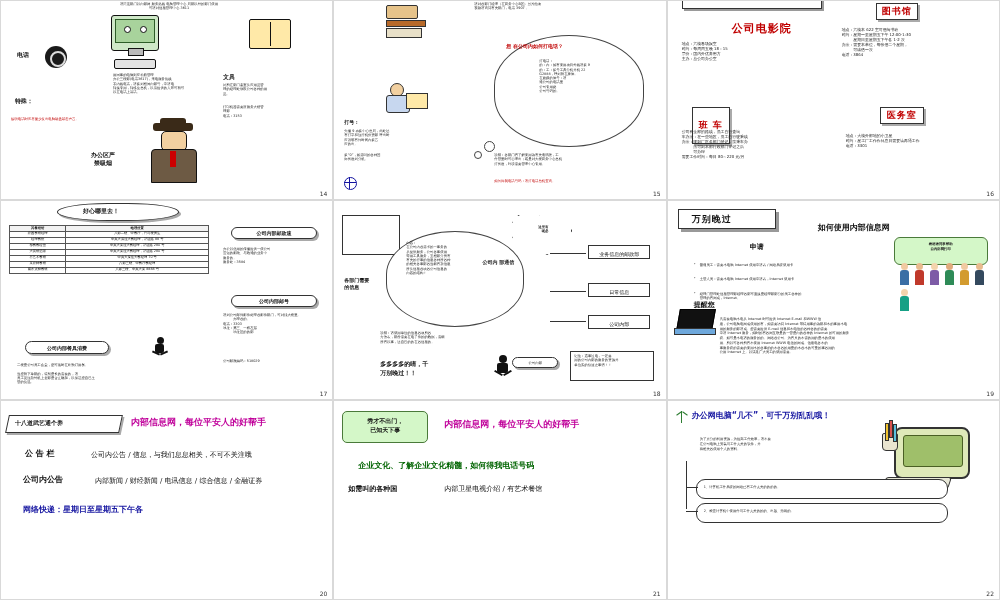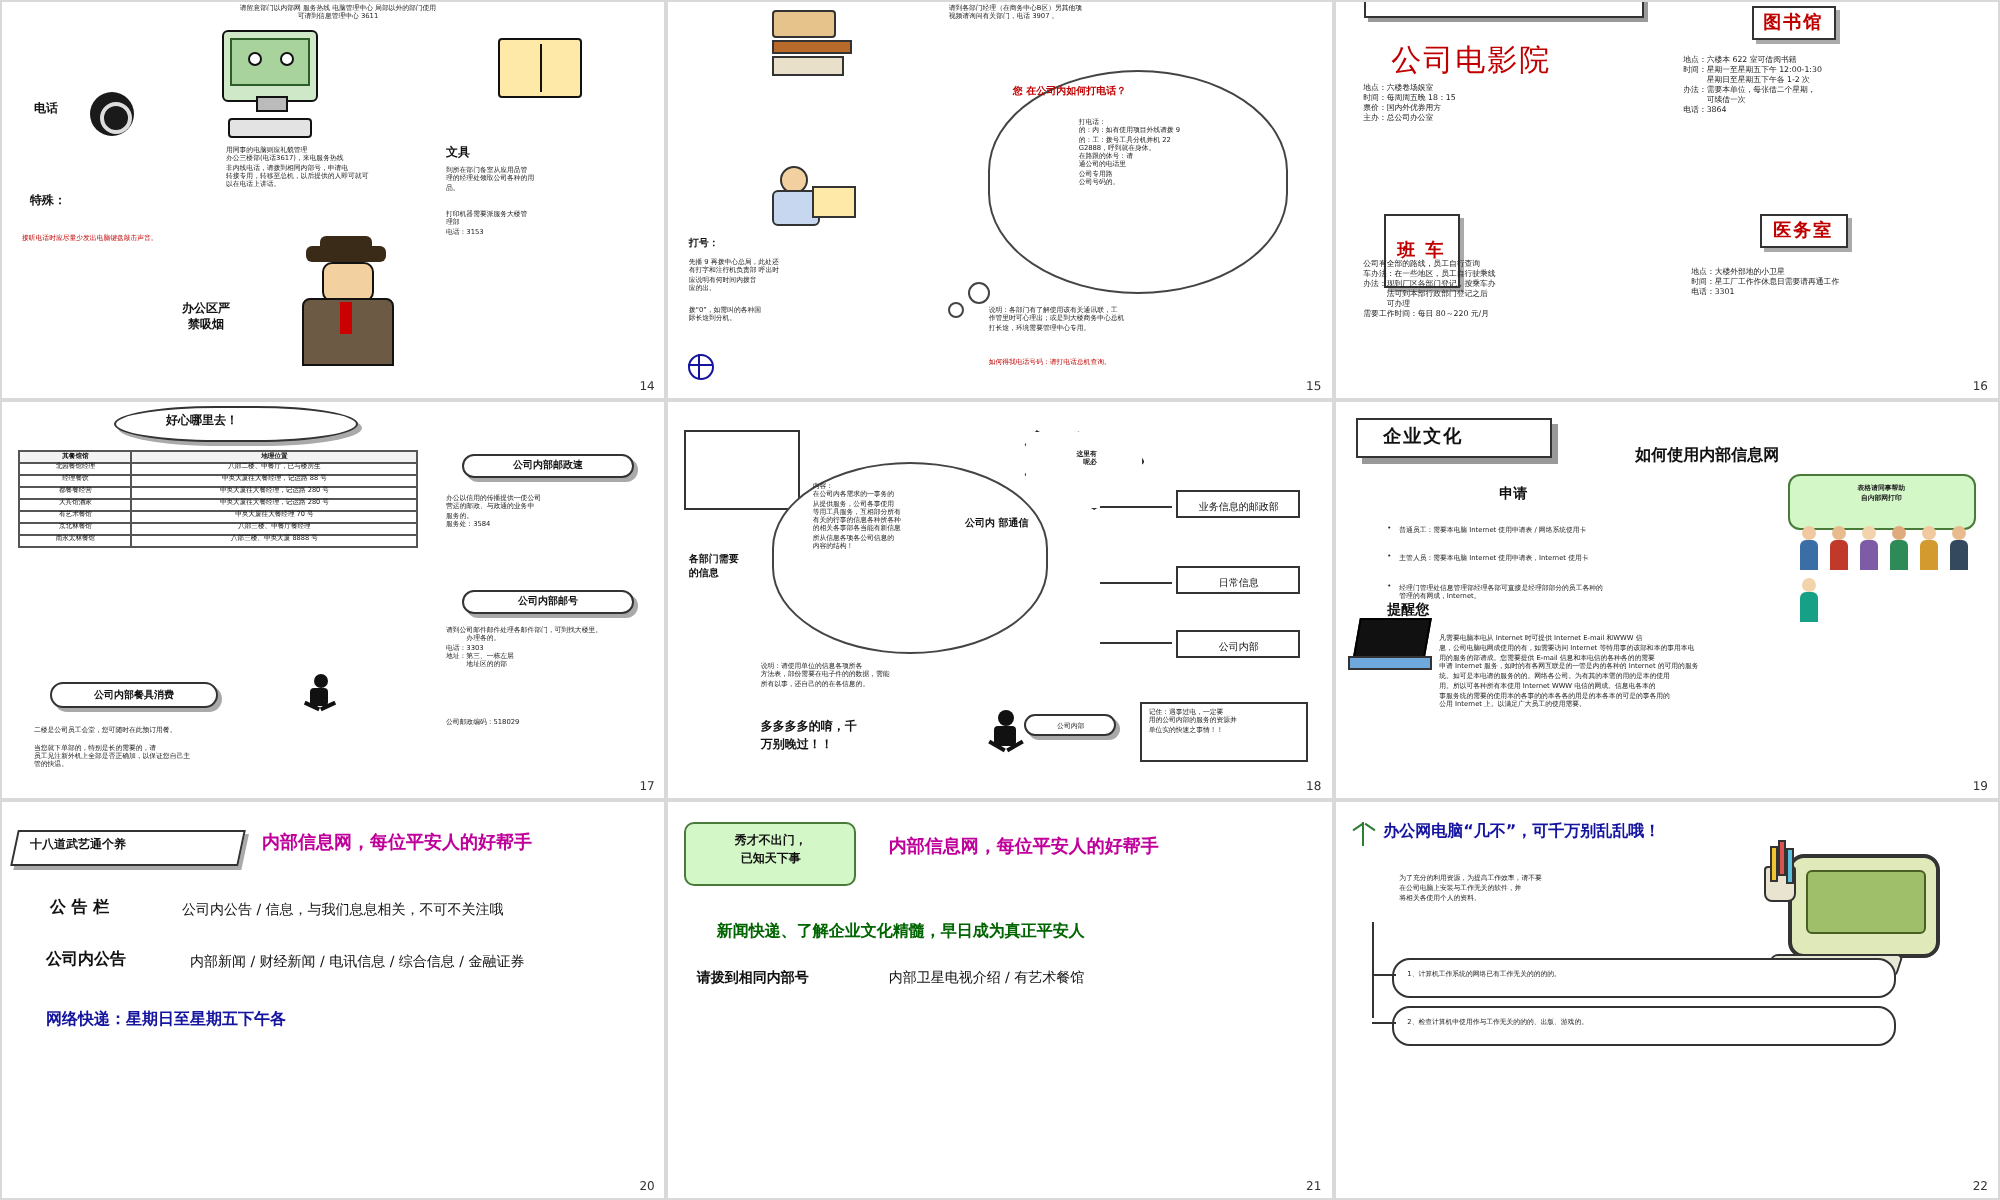--- a/index.html
+++ b/index.html
@@ -92,21 +92,21 @@
     content:"";position:absolute;left:50%;top:2px;bottom:2px;width:1px;background:#111;
   }
   .gangster{
     width:60px;height:62px;position:relative;
   }
   .hat{position:absolute;left:10px;top:0;width:40px;height:8px;background:#3a2a18;border-radius:3px;}
   .hat2{position:absolute;left:17px;top:-5px;width:26px;height:8px;background:#3a2a18;border-radius:3px 3px 0 0;}
   .head{position:absolute;left:18px;top:8px;width:24px;height:18px;background:#f2d0a0;border:1px solid #111;border-radius:5px;}
   .body-suit{position:absolute;left:8px;top:26px;width:44px;height:32px;background:#6d5a44;border:1px solid #111;border-radius:4px 4px 0 0;}
   .tie{position:absolute;left:27px;top:28px;width:6px;height:16px;background:#c00;}
-  .bigtitle{font-size:15px;font-weight:normal;letter-spacing:1px;}
+  .bigtitle{font-size:11px;font-weight:bold;letter-spacing:1px;margin-left:36px;}
   .midtitle{font-size:9px;font-weight:bold;letter-spacing:1px;}
 
   
   .person{width:9px;height:22px;position:relative;display:inline-block;margin-right:1px;}
   .person .ph{position:absolute;left:1px;top:0;width:7px;height:7px;border-radius:50%;}
   .person .pb{position:absolute;left:0;top:7px;width:9px;height:15px;border-radius:3px 3px 0 0;}
   .laptop{
     width:40px;height:26px;position:relative;
   }
   .laptop .lid{position:absolute;left:4px;top:0;width:34px;height:20px;background:#111;border:1px solid #000;transform:skewX(-10deg);}
@@ -397,21 +397,21 @@
 
     <div class="abs framebox tiny" style="left:236px;top:150px;width:84px;height:30px;white-space:pre-line;line-height:1.3;">记住：遇事过电，一定要
 用的公司内部的服务的资源并
 单位实的快速之事情！！</div>
 
     <div class="pgnum">18</div>
   </div>
 
   <div class="slide">
     <div class="abs" style="left:10px;top:8px;width:96px;height:18px;border:1.5px solid #333;box-shadow:3px 3px 0 #999;background:#fff;"></div>
-    <div class="abs t6 bold" style="left:24px;top:13px;letter-spacing:1px;font-size:9px;">企业文化</div>
+    <div class="abs t6 bold" style="left:24px;top:13px;letter-spacing:1px;font-size:9px;">万别晚过</div>
 
     <div class="abs t6 bold" style="left:150px;top:22px;font-size:8px;">如何使用内部信息网</div>
 
     <div class="abs t6 bold" style="left:62px;top:42px;font-size:7px;margin-left:20px;">申请</div>
 
     <div class="abs tiny bullet" style="left:20px;top:58px;width:190px;">普通员工：需要本电脑 Internet 使用申请表 / 网络系统使用卡</div>
     <div class="abs tiny bullet" style="left:20px;top:68px;width:190px;">主管人员：需要本电脑 Internet 使用申请表，Internet 使用卡</div>
     <div class="abs tiny bullet" style="left:20px;top:78px;width:190px;white-space:pre-line;">经理门管理处信息管理部经理各部可直接是经理部部分的员工各种的
 管理的有网成，Internet。</div>
 
@@ -467,23 +467,23 @@
     <div class="pgnum">20</div>
   </div>
 
   <div class="slide">
     <div class="abs" style="left:8px;top:10px;width:84px;height:30px;background:#d4f7c8;border:1px solid #4a7a3a;border-radius:5px;"></div>
     <div class="abs t6 bold" style="left:14px;top:15px;width:74px;white-space:pre-line;text-align:center;line-height:1.5;">秀才不出门，
 已知天下事</div>
 
     <div class="abs t6 bold magenta" style="left:110px;top:18px;font-size:9px;">内部信息网，每位平安人的好帮手</div>
 
-    <div class="abs t6 bold green" style="left:24px;top:60px;font-size:8px;">新闻快递、了解企业文化精髓，早日成为真正平安人</div>
-
-    <div class="abs t6 bold" style="left:14px;top:84px;font-size:7px;">请拨到相同内部号</div>
+    <div class="abs t6 bold green" style="left:24px;top:60px;font-size:8px;">企业文化、了解企业文化精髓，如何得我电话号码</div>
+
+    <div class="abs t6 bold" style="left:14px;top:84px;font-size:7px;">如需叫的各种国</div>
     <div class="abs t6" style="left:110px;top:84px;font-size:7px;">内部卫星电视介绍 / 有艺术餐馆</div>
 
     <div class="pgnum">21</div>
   </div>
 
   <div class="slide">
     <div class="abs" style="left:8px;top:10px;width:12px;height:12px;">
       <div style="position:absolute;left:5px;top:0;width:1px;height:12px;background:#2e7d32;"></div>
       <div style="position:absolute;left:0;top:2px;width:6px;height:1px;background:#2e7d32;transform:rotate(-35deg);"></div>
       <div style="position:absolute;left:6px;top:2px;width:6px;height:1px;background:#2e7d32;transform:rotate(35deg);"></div>

